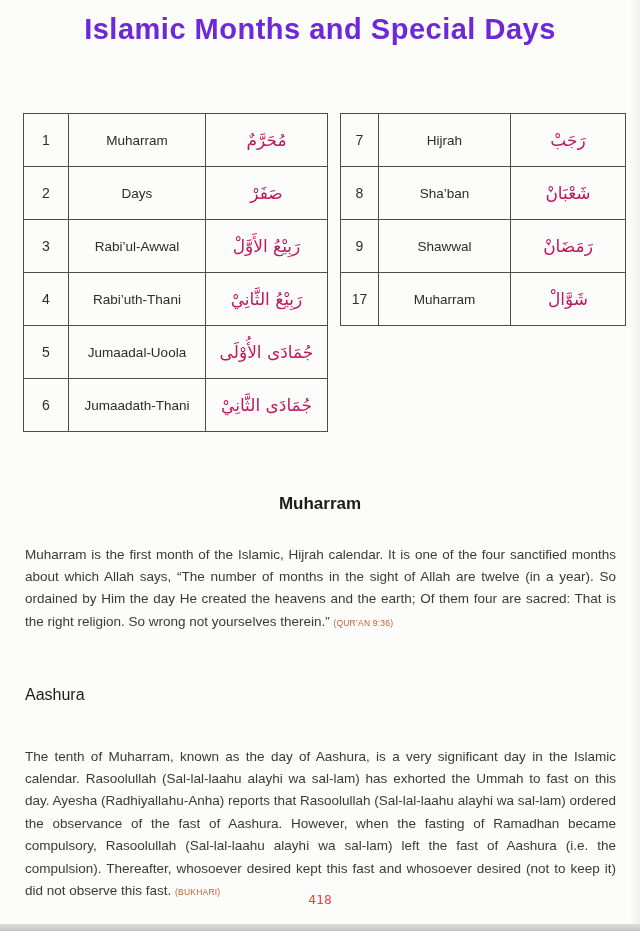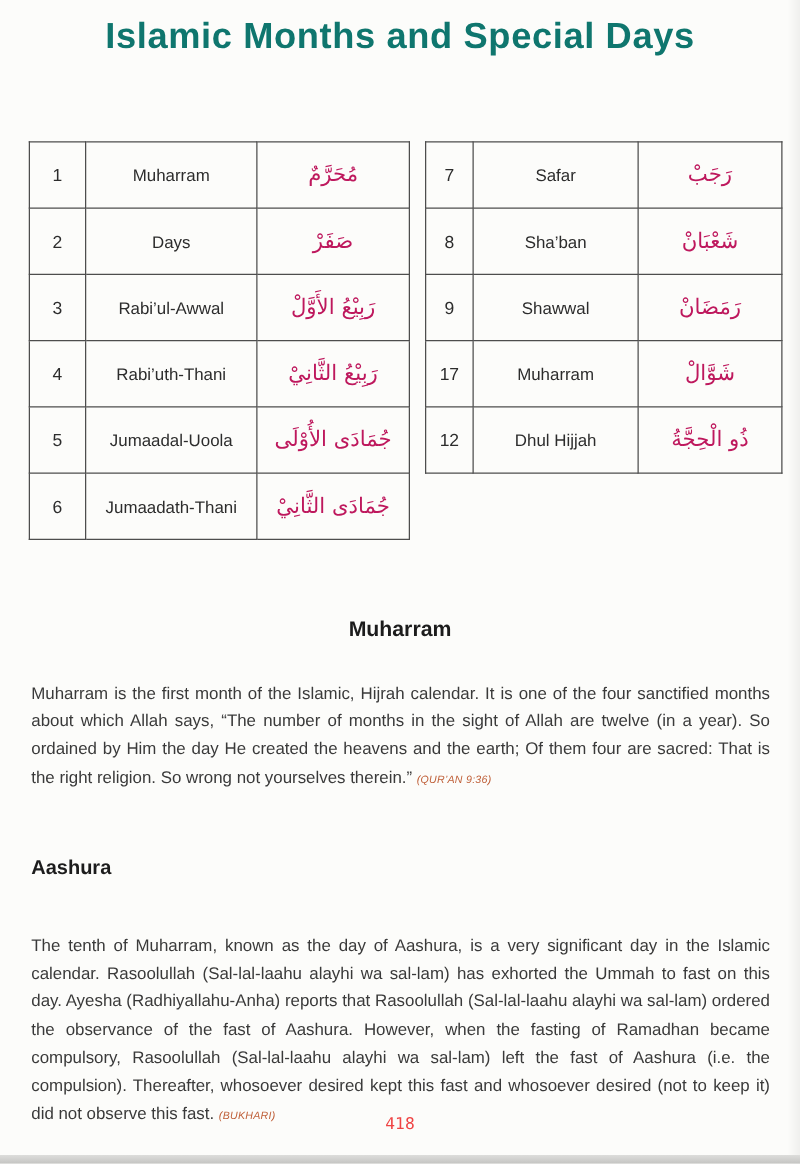--- a/index.html
+++ b/index.html
@@ -7,21 +7,21 @@
     position:relative;
     width:640px; height:931px;
     background:#fcfcfa;
     font-family:"Liberation Sans", sans-serif;
     overflow:hidden;
   }
   .title {
     position:absolute; top:13px; left:0; width:640px;
     text-align:center;
     font-size:29px; font-weight:600;
-    color:#0f766e;
+    color:#6d28d9;
     letter-spacing:0.5px;
   }
   table.months {
     position:absolute;
     border-collapse:collapse;
     table-layout:fixed;
   }
   table.months td {
     border:1px solid #4d4d4d;
     text-align:center; vertical-align:middle;
@@ -44,26 +44,26 @@
   }
   .para {
     position:absolute; left:25px; width:591px;
     text-align:justify;
     font-size:13.5px; line-height:22.4px;
     color:#3a3a3a;
   }
   #para-muharram { top:530px; }
   .sec-heading-left {
     position:absolute; top:686px; left:25px;
-    font-size:16px; font-weight:bold; color:#1c1c1c;
+    font-size:16px; font-weight:normal; color:#1c1c1c;
   }
   #para-aashura { top:732px; }
   .citation {
     font-size:8.5px; color:#bf5f38;
-    white-space:nowrap; letter-spacing:0.2px;font-style:italic;
+    white-space:nowrap; letter-spacing:0.2px;
   }
   .pagenum {
     position:absolute; top:892px; left:0; width:640px;
     text-align:center;
     font-family:"DejaVu Sans Mono", monospace;
     font-size:13px; color:#ef4444;
   }
   .bottom-edge {
     position:absolute; bottom:0; left:0; width:640px; height:7px;
     background:linear-gradient(to bottom,#dddddb,#c4c4c2);
@@ -122,42 +122,37 @@
 
   <table class="months" id="table-right">
     <colgroup>
         <col style="width:38px">
         <col style="width:132px">
         <col style="width:115px">
       </colgroup>
     <tbody>
       <tr>
         <td class="num">7</td>
-        <td class="name">Safar</td>
+        <td class="name">Hijrah</td>
         <td class="arabic">رَجَبْ</td>
       </tr>
       <tr>
         <td class="num">8</td>
         <td class="name">Sha’ban</td>
         <td class="arabic">شَعْبَانْ</td>
       </tr>
       <tr>
         <td class="num">9</td>
         <td class="name">Shawwal</td>
         <td class="arabic">رَمَضَانْ</td>
       </tr>
       <tr>
         <td class="num">17</td>
         <td class="name">Muharram</td>
         <td class="arabic">شَوَّالْ</td>
-      </tr>
-      <tr>
-        <td class="num">12</td>
-        <td class="name">Dhul Hijjah</td>
-        <td class="arabic">ذُو الْحِجَّةُ</td>
       </tr>
     </tbody>
   </table>
 
   <div class="sec-heading-center">Muharram</div>
 
   <p class="para" id="para-muharram"><span>Muharram is the first month of the Islamic, Hijrah calendar. It is one of the four sanctified months about which Allah says, “The number of months in the sight of Allah are twelve (in a year). So ordained by Him the day He created the heavens and the earth; Of them four are sacred: That is the right religion. So wrong not yourselves therein.” </span><span class="citation">(QUR’AN 9:36)</span></p>
 
   <div class="sec-heading-left">Aashura</div>
 

